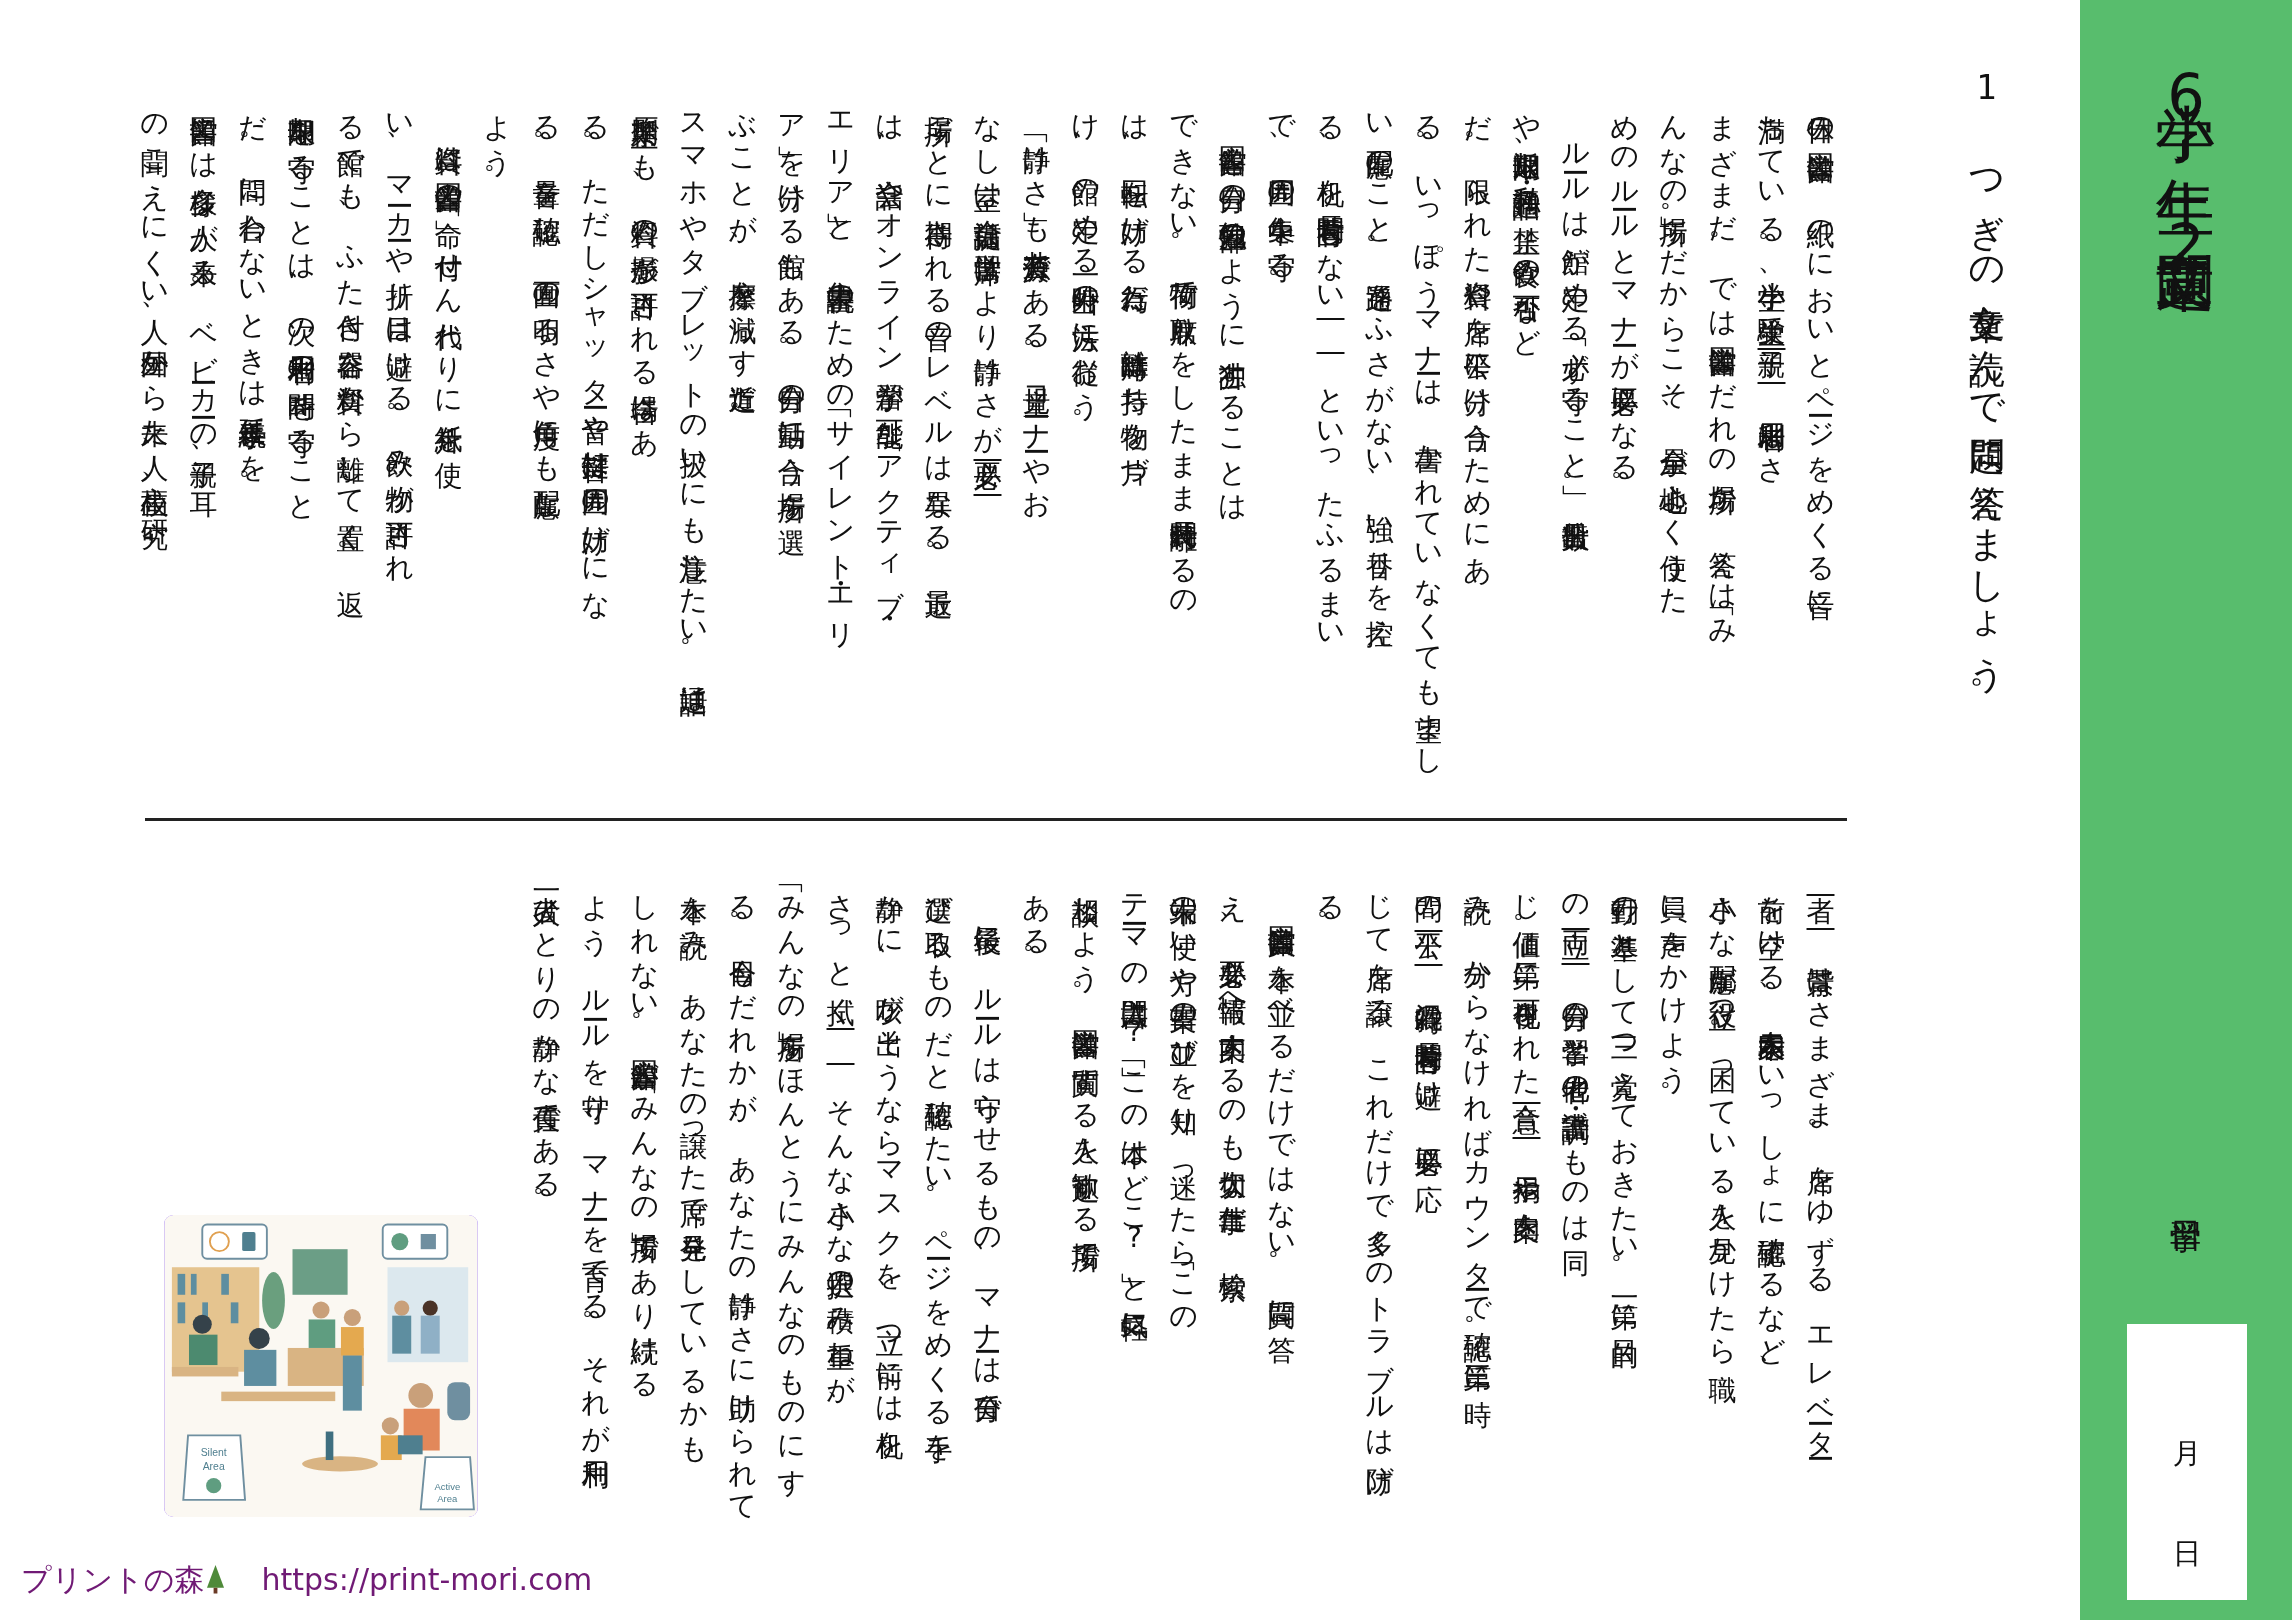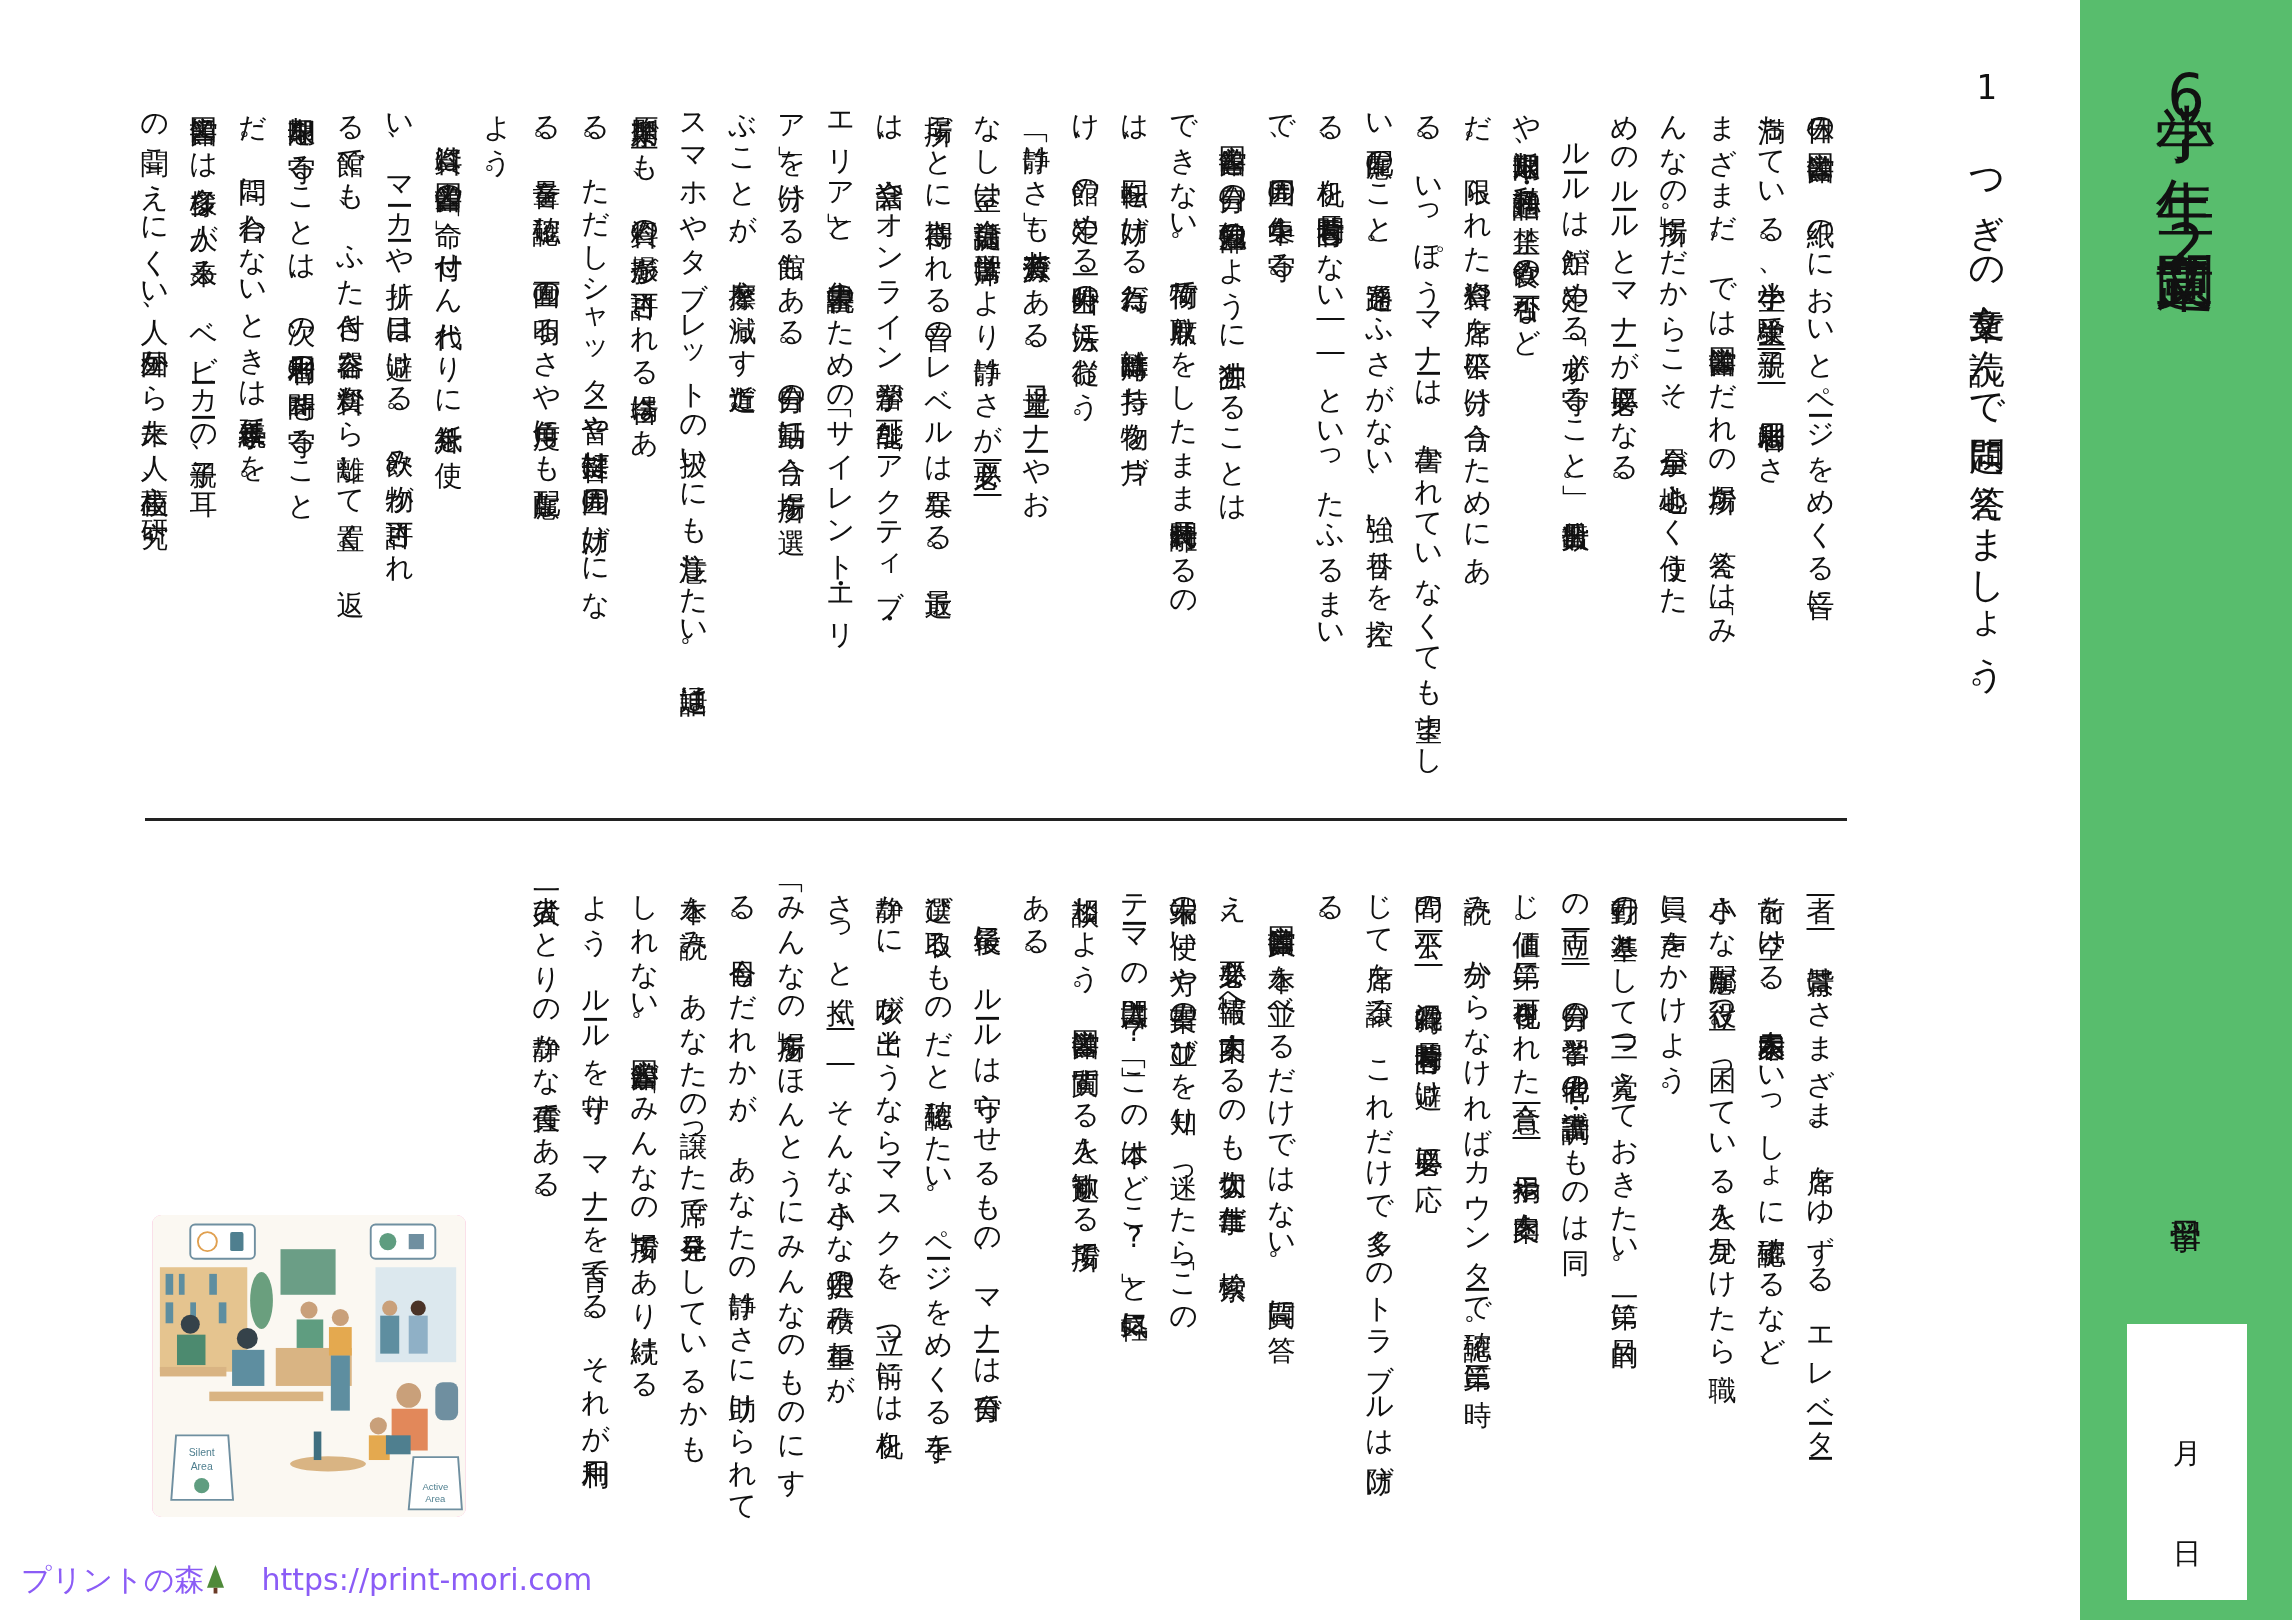--- a/index.html
+++ b/index.html
@@ -48,25 +48,25 @@
   }
   .passage.top { right:447px; top:95px; height:666px; }
   .passage.bottom { right:447px; top:875px; height:666px; }
   .line { display:block; }
 
   .divider {
     position:absolute; left:145px; top:818px; width:1702px; height:2.9px;
     background:#222;
   }
   .illustration {
-    position:absolute; left:152px; top:1215px; width:314px; height:302px;
-    background:#f9a8d4; border-radius:9.5px; overflow:hidden;
+    position:absolute; left:164px; top:1215px; width:314px; height:302px;
+    background:#8b5cf6; border-radius:9.5px; overflow:hidden;
   }
   .footer {
-    position:absolute; left:21px; top:1560px; font-size:30px; color:#8b5cf6;
+    position:absolute; left:21px; top:1560px; font-size:30px; color:#701a75;
     font-family:"DejaVu Sans","Liberation Sans",sans-serif;
   }
   .footer .url { margin-left:36px; }
   .tree { display:inline-block; vertical-align:-3.8px; }
 </style>
 </head>
 <body>
 
 <div class="sidebar">
   <div class="sidebar-title">

